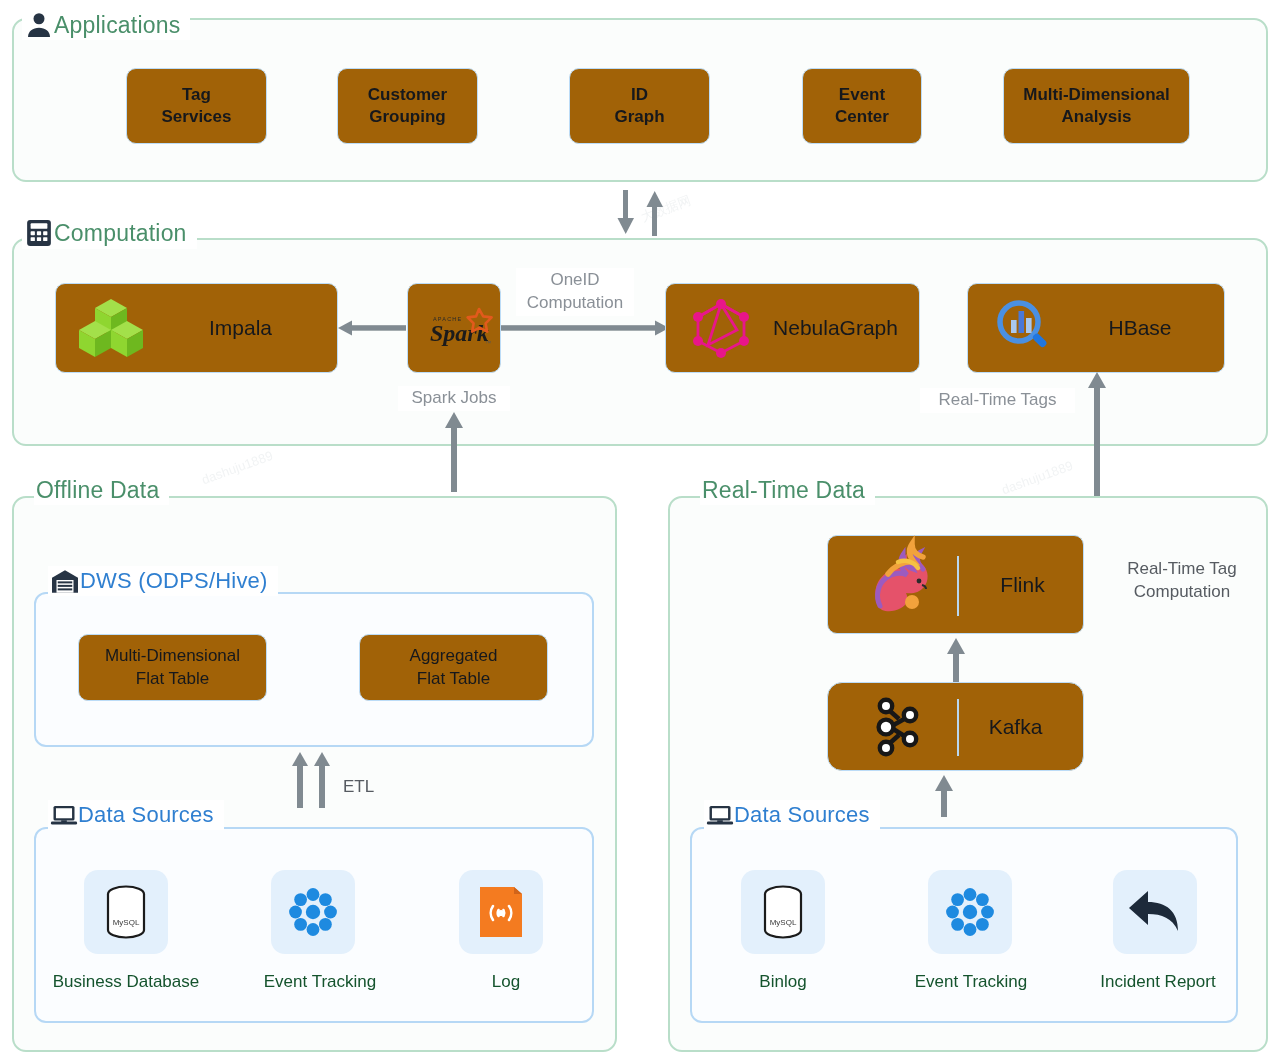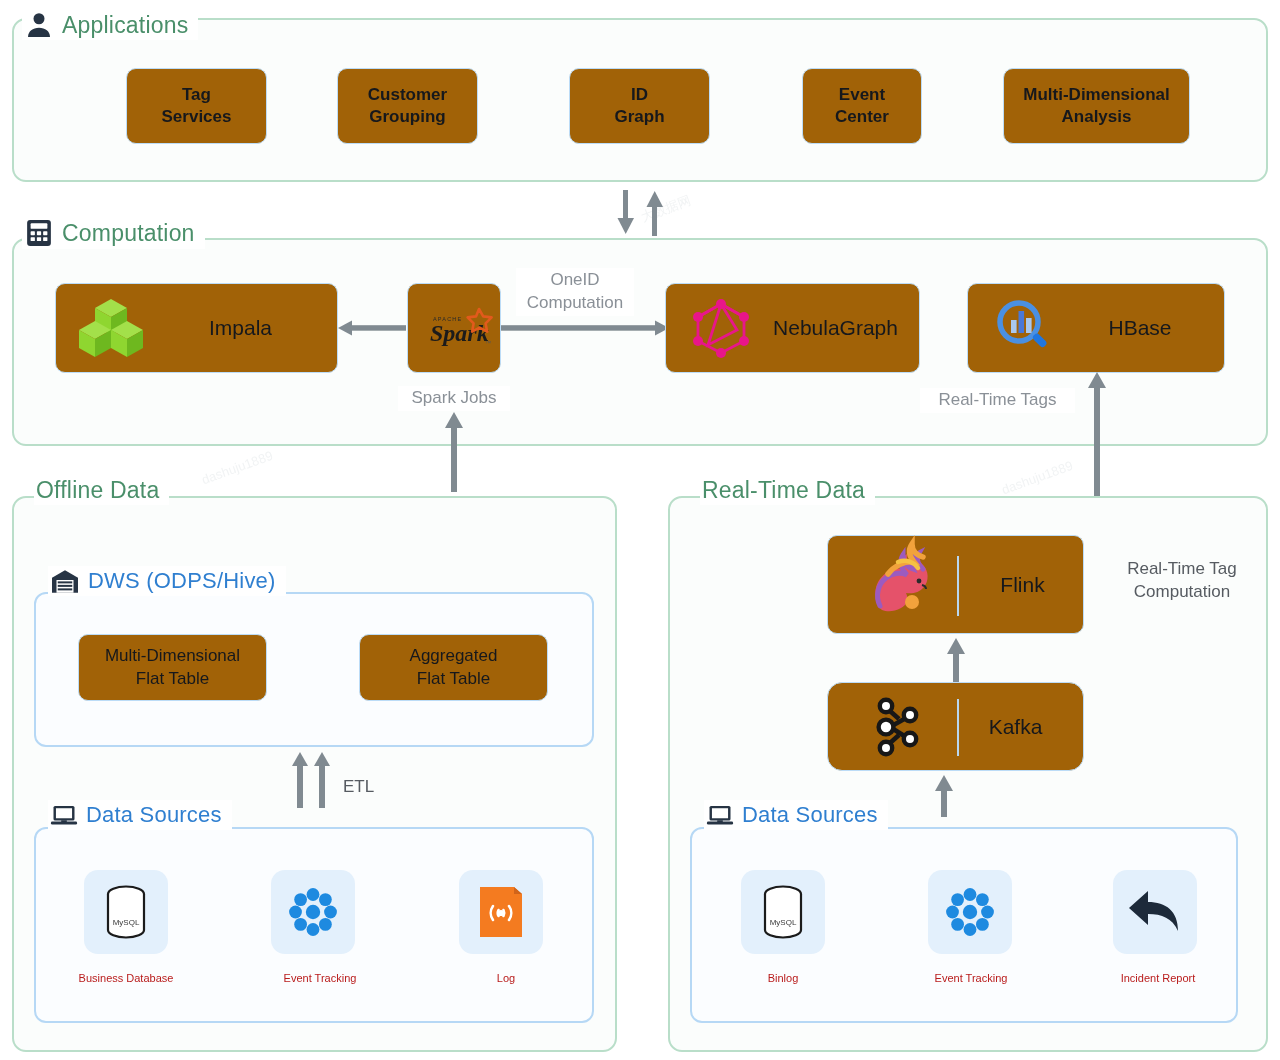--- a/index.html
+++ b/index.html
@@ -15,21 +15,21 @@
   .section {
     position: absolute;
     border: 2px solid #b9dec9;
     border-radius: 14px;
     background: #fbfdfc;
   }
   .section-label {
     position: absolute;
     display: flex;
     align-items: center;
-    gap: 8px;
+    gap: 0;
     background: #ffffff;
     padding: 0 10px 0 2px;
     z-index: 6;
     white-space: nowrap;
   }
   .section-label .txt {
     font-size: 23px;
     color: #4a8f6a;
     letter-spacing: .2px;
   }
@@ -65,22 +65,22 @@
   
   .tile {
     position: absolute;
     width: 84px; height: 84px;
     background: #e3f0fc;
     border-radius: 14px;
     display: flex; align-items: center; justify-content: center;
   }
   .tile-cap {
     position: absolute;
-    font-size: 11px;
-    color: #b91c1c;
+    font-size: 17px;
+    color: #14532d;
     text-align: center;
     white-space: nowrap;
   }
 
   
   .caption {
     position: absolute;
     font-size: 17px;
     color: #8a9097;
     background: #ffffff;

